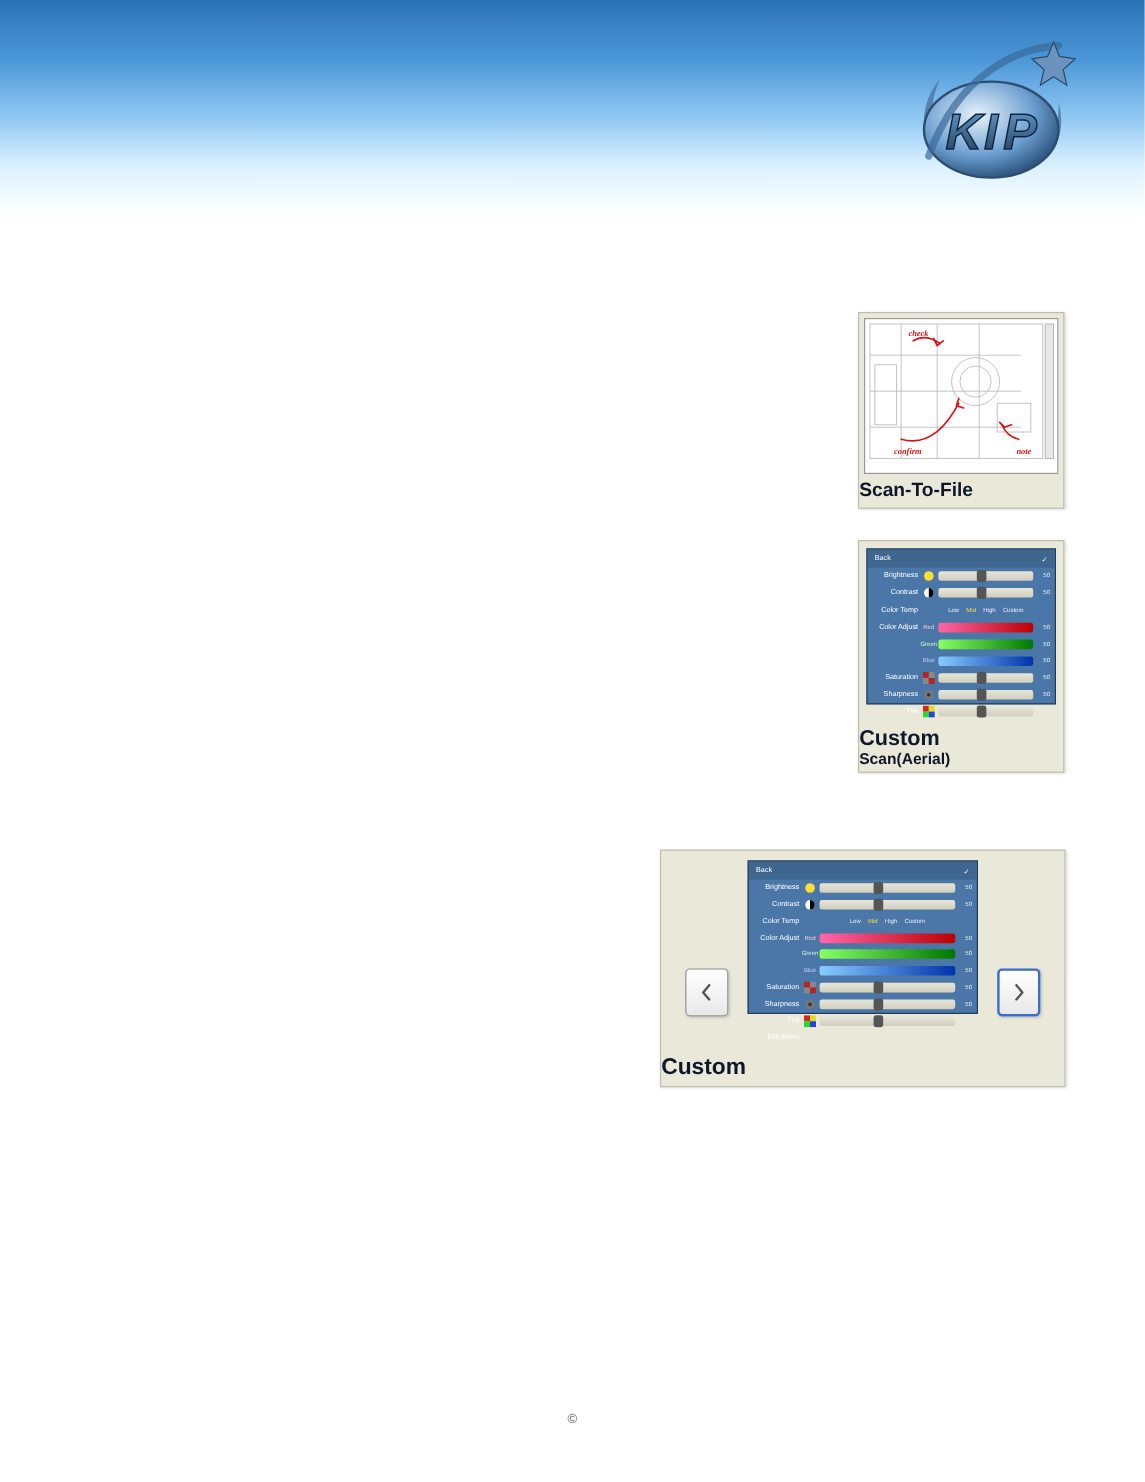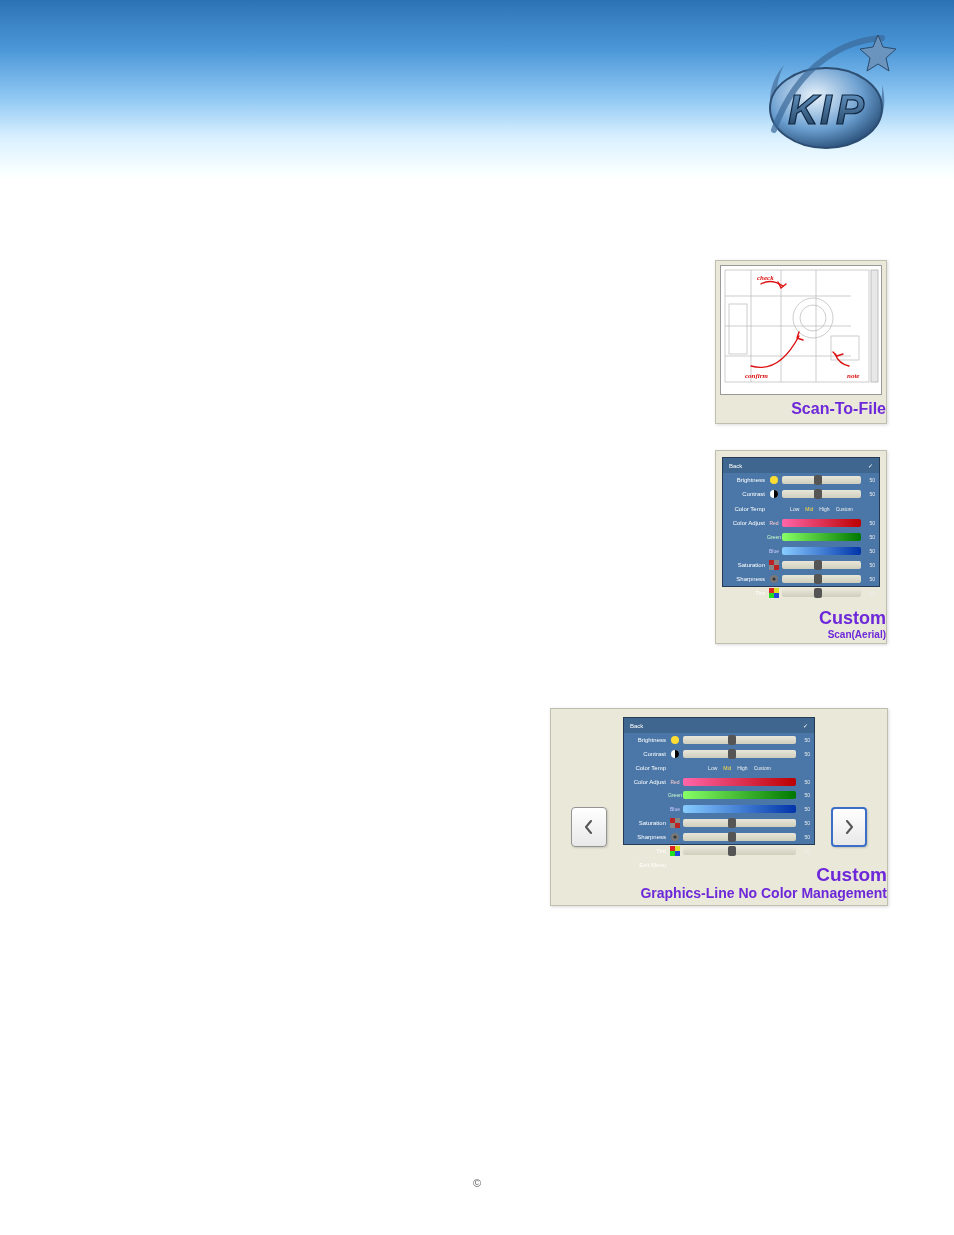--- a/index.html
+++ b/index.html
@@ -52,42 +52,42 @@
     border: 1px solid #999;
     overflow: hidden;
     font-weight: bold;
   }
   .scan-sketch {
     position: absolute; inset: 0;
   }
   .tile-label {
     position: absolute;
     left: 0; right: 0; bottom: 4px;
-    text-align: right;
-    color: #6d28d9;
+    text-align: left;
+    color: #0f172a;
     font-weight: bold;
   }
   .tile-sub {
     display: block;
     font-size: 12px;
     font-weight: bold;
   }
   
   .tile-1 { top: 0px; left: 655px; width: 172px; height: 164px; }
   .tile-1 .tile-label { font-size: 16px; bottom: 5px; }
   
   .tile-2 { top: 190px; left: 655px; width: 172px; height: 194px; }
   .tile-2 .tile-inner-panel {
     position: absolute;
     top: 6px; left: 6px; right: 6px; height: 130px;
     background: #4a77a8;
     border: 1px solid #253b55;
   }
   .tile-2 .tile-label { font-size: 18px; bottom: 3px; line-height: 1.1; }
-  .tile-2 .tile-sub { font-size: 10px; }
+  .tile-2 .tile-sub { font-size: 13px; }
   
   .tile-3 { top: 448px; left: 490px; width: 338px; height: 198px; }
   .tile-3 .panel-center {
     position: absolute;
     top: 8px; left: 72px; width: 192px; height: 128px;
     background: #4a77a8;
     border: 1px solid #253b55;
   }
   .tile-3 .tile-label { font-size: 19px; bottom: 4px; line-height: 1.1; }
   .tile-3 .tile-sub { font-size: 14px; }
@@ -456,19 +456,18 @@
             <div class="ctrl-slider-knob"></div>
           </div>
           <div class="ctrl-val">50</div>
         </div>
       <div class="ctrl-row">
           <div class="ctrl-lbl">Exit Menu</div>
         </div>
     </div>
     <div class="tile-label">
       <span>Custom</span>
-      <span class="tile-sub">Graphics-Line No Color Management</span>
     </div>
   </div>
 
 </div>
 
 <div class="footer">©</div>
 
 </body></html>

